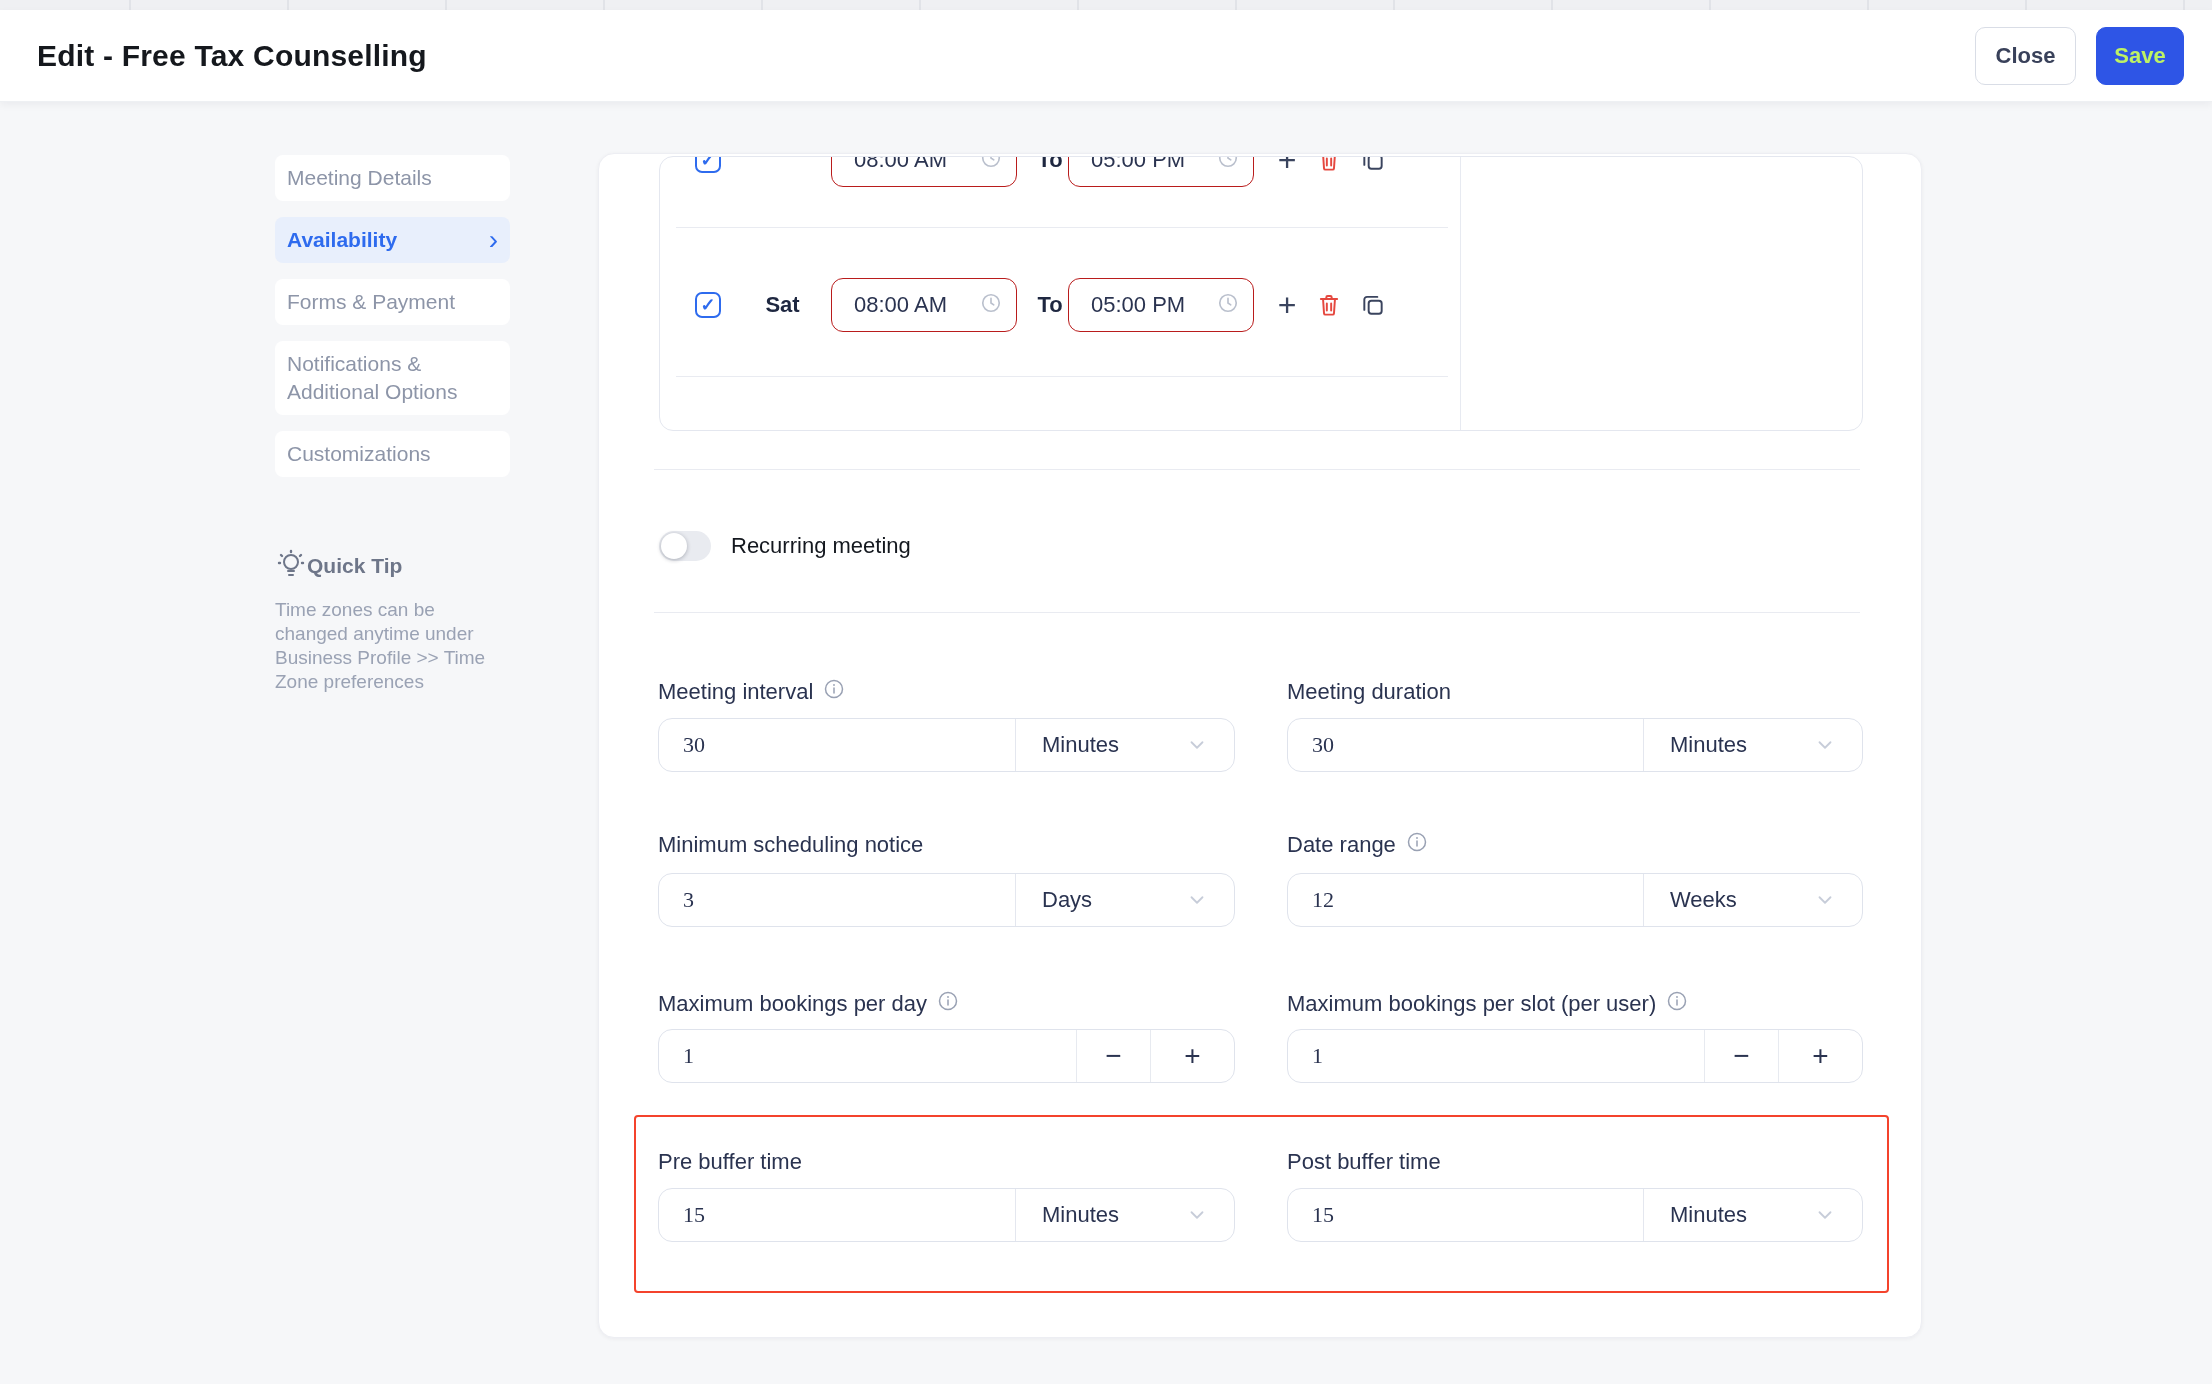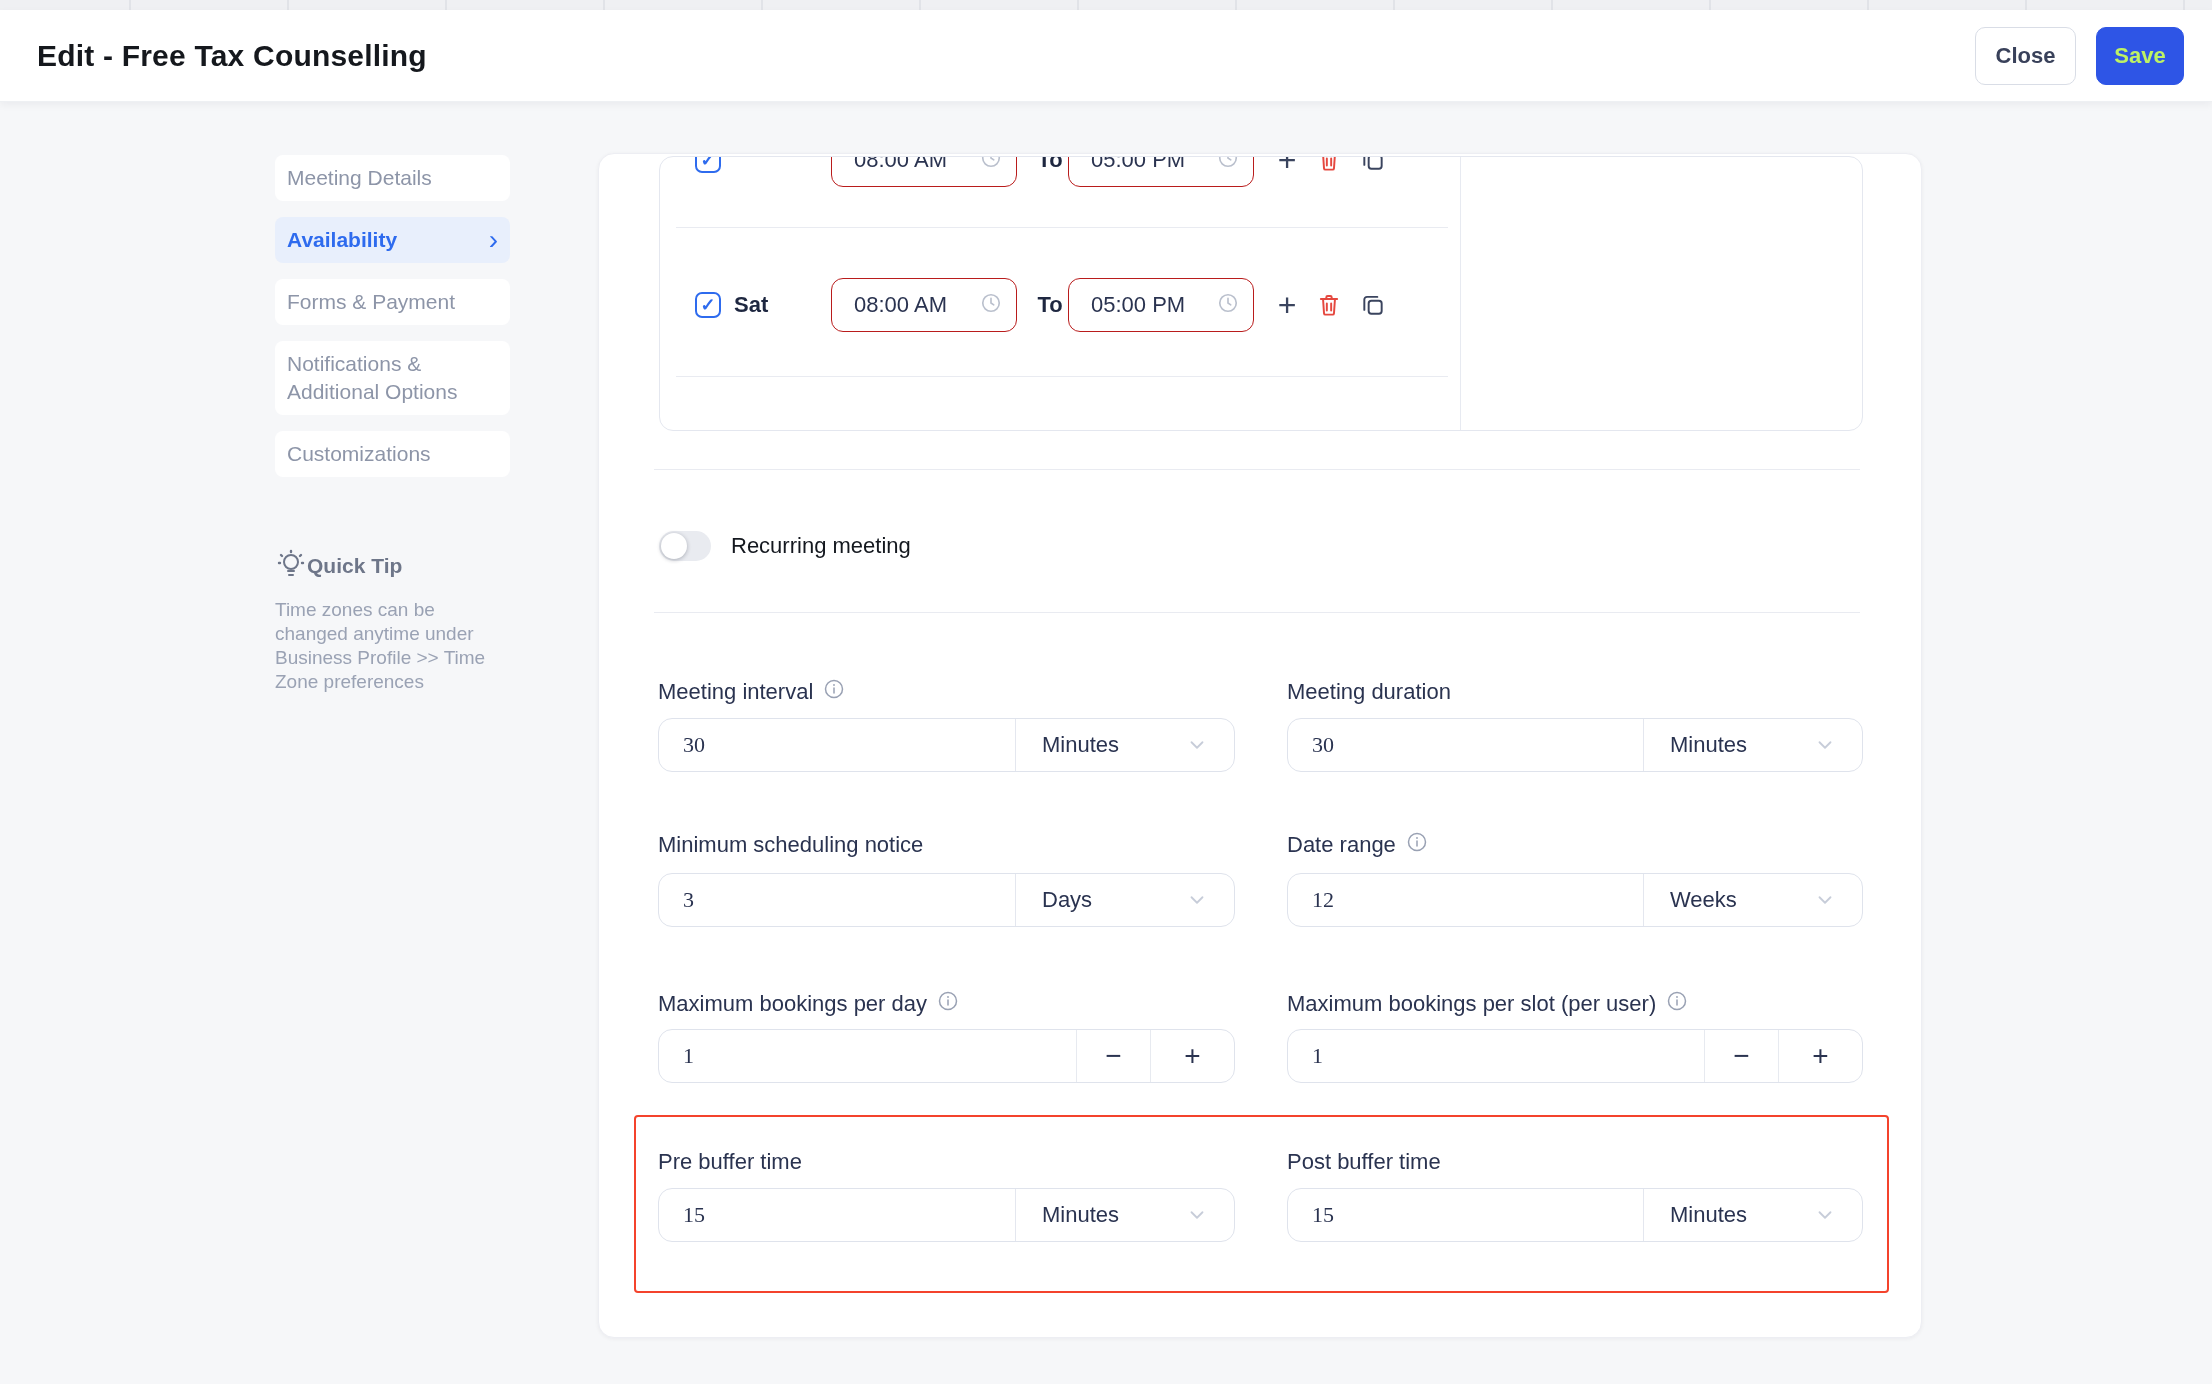--- a/index.html
+++ b/index.html
@@ -39,21 +39,21 @@
 
   
   .avail-box { position:absolute; left:60px; top:2px; width:1204px; height:275px;
     border:1px solid #e4e7ef; border-radius:14px; overflow:hidden; background:#fff; }
   .v-div { position:absolute; left:800px; top:0; bottom:0; width:1px; background:#e7eaf1; }
   .h-div { position:absolute; left:16px; width:772px; height:1px; background:#e9ebf1; }
   .day-row { position:absolute; left:0; width:800px; height:108px; display:flex; align-items:center; }
   .checkbox { width:26px; height:26px; margin-left:35px; border:2px solid #2e6bee; border-radius:7px;
     background:#fff; display:flex; align-items:center; justify-content:center; flex:none; cursor:pointer; }
   .checkbox .tick { color:#2e6bee; font-size:18px; font-weight:700; line-height:1; }
-  .day-label { margin-left:13px; width:97px; font-size:22px; font-weight:700; color:#1e2740; }
+  .day-label { margin-left:13px; width:97px; font-size:22px; font-weight:700; color:#1e2740;text-align:center; }
   .time-input { width:186px; height:54px; border:1px solid #b91c1c; border-radius:12px; background:#fff;
     display:flex; align-items:center; padding:0 14px 0 22px; cursor:pointer; flex:none; }
   .time-input .tval { font-size:22px; color:#2a3350; flex:1; }
   .to-label { width:36px; margin-left:15px; text-align:center; font-size:22px; font-weight:700; color:#1e2740; flex:none; }
   .ti2 { margin-left:0; }
   .icon-btn { background:none; border:none; cursor:pointer; display:flex; align-items:center; justify-content:center; }
   .plus-btn { margin-left:18px; font-size:32px; font-weight:400; color:#3a445e; width:30px; }
   .trash-btn { margin-left:12px; width:30px; }
   .copy-btn { margin-left:14px; width:30px; }
 

